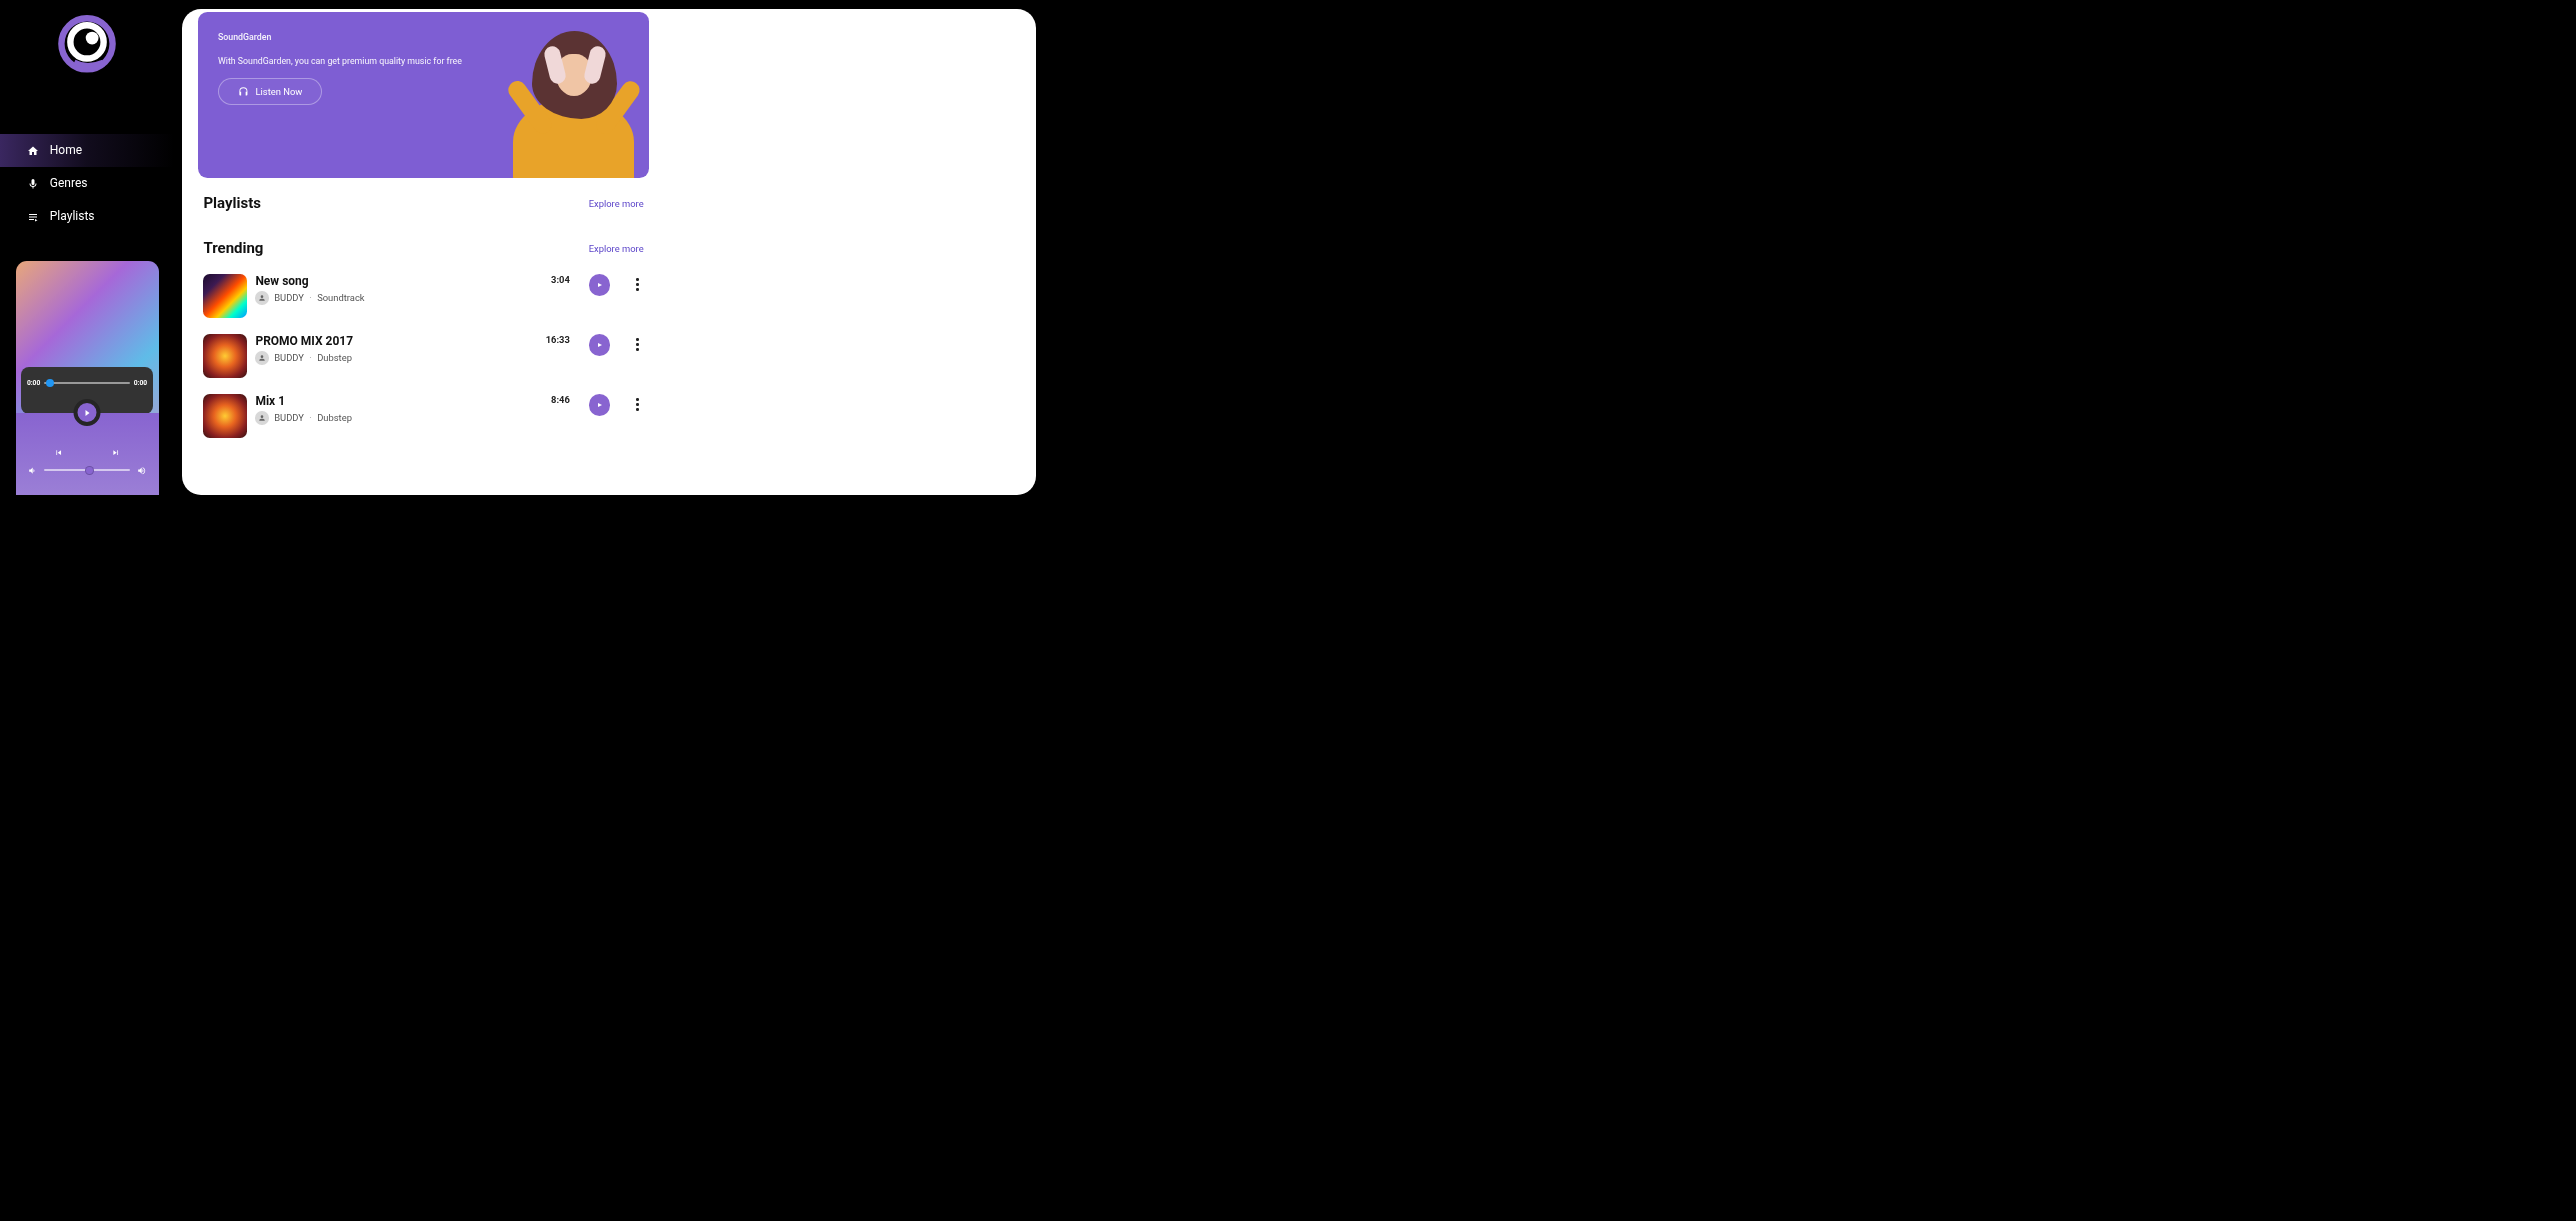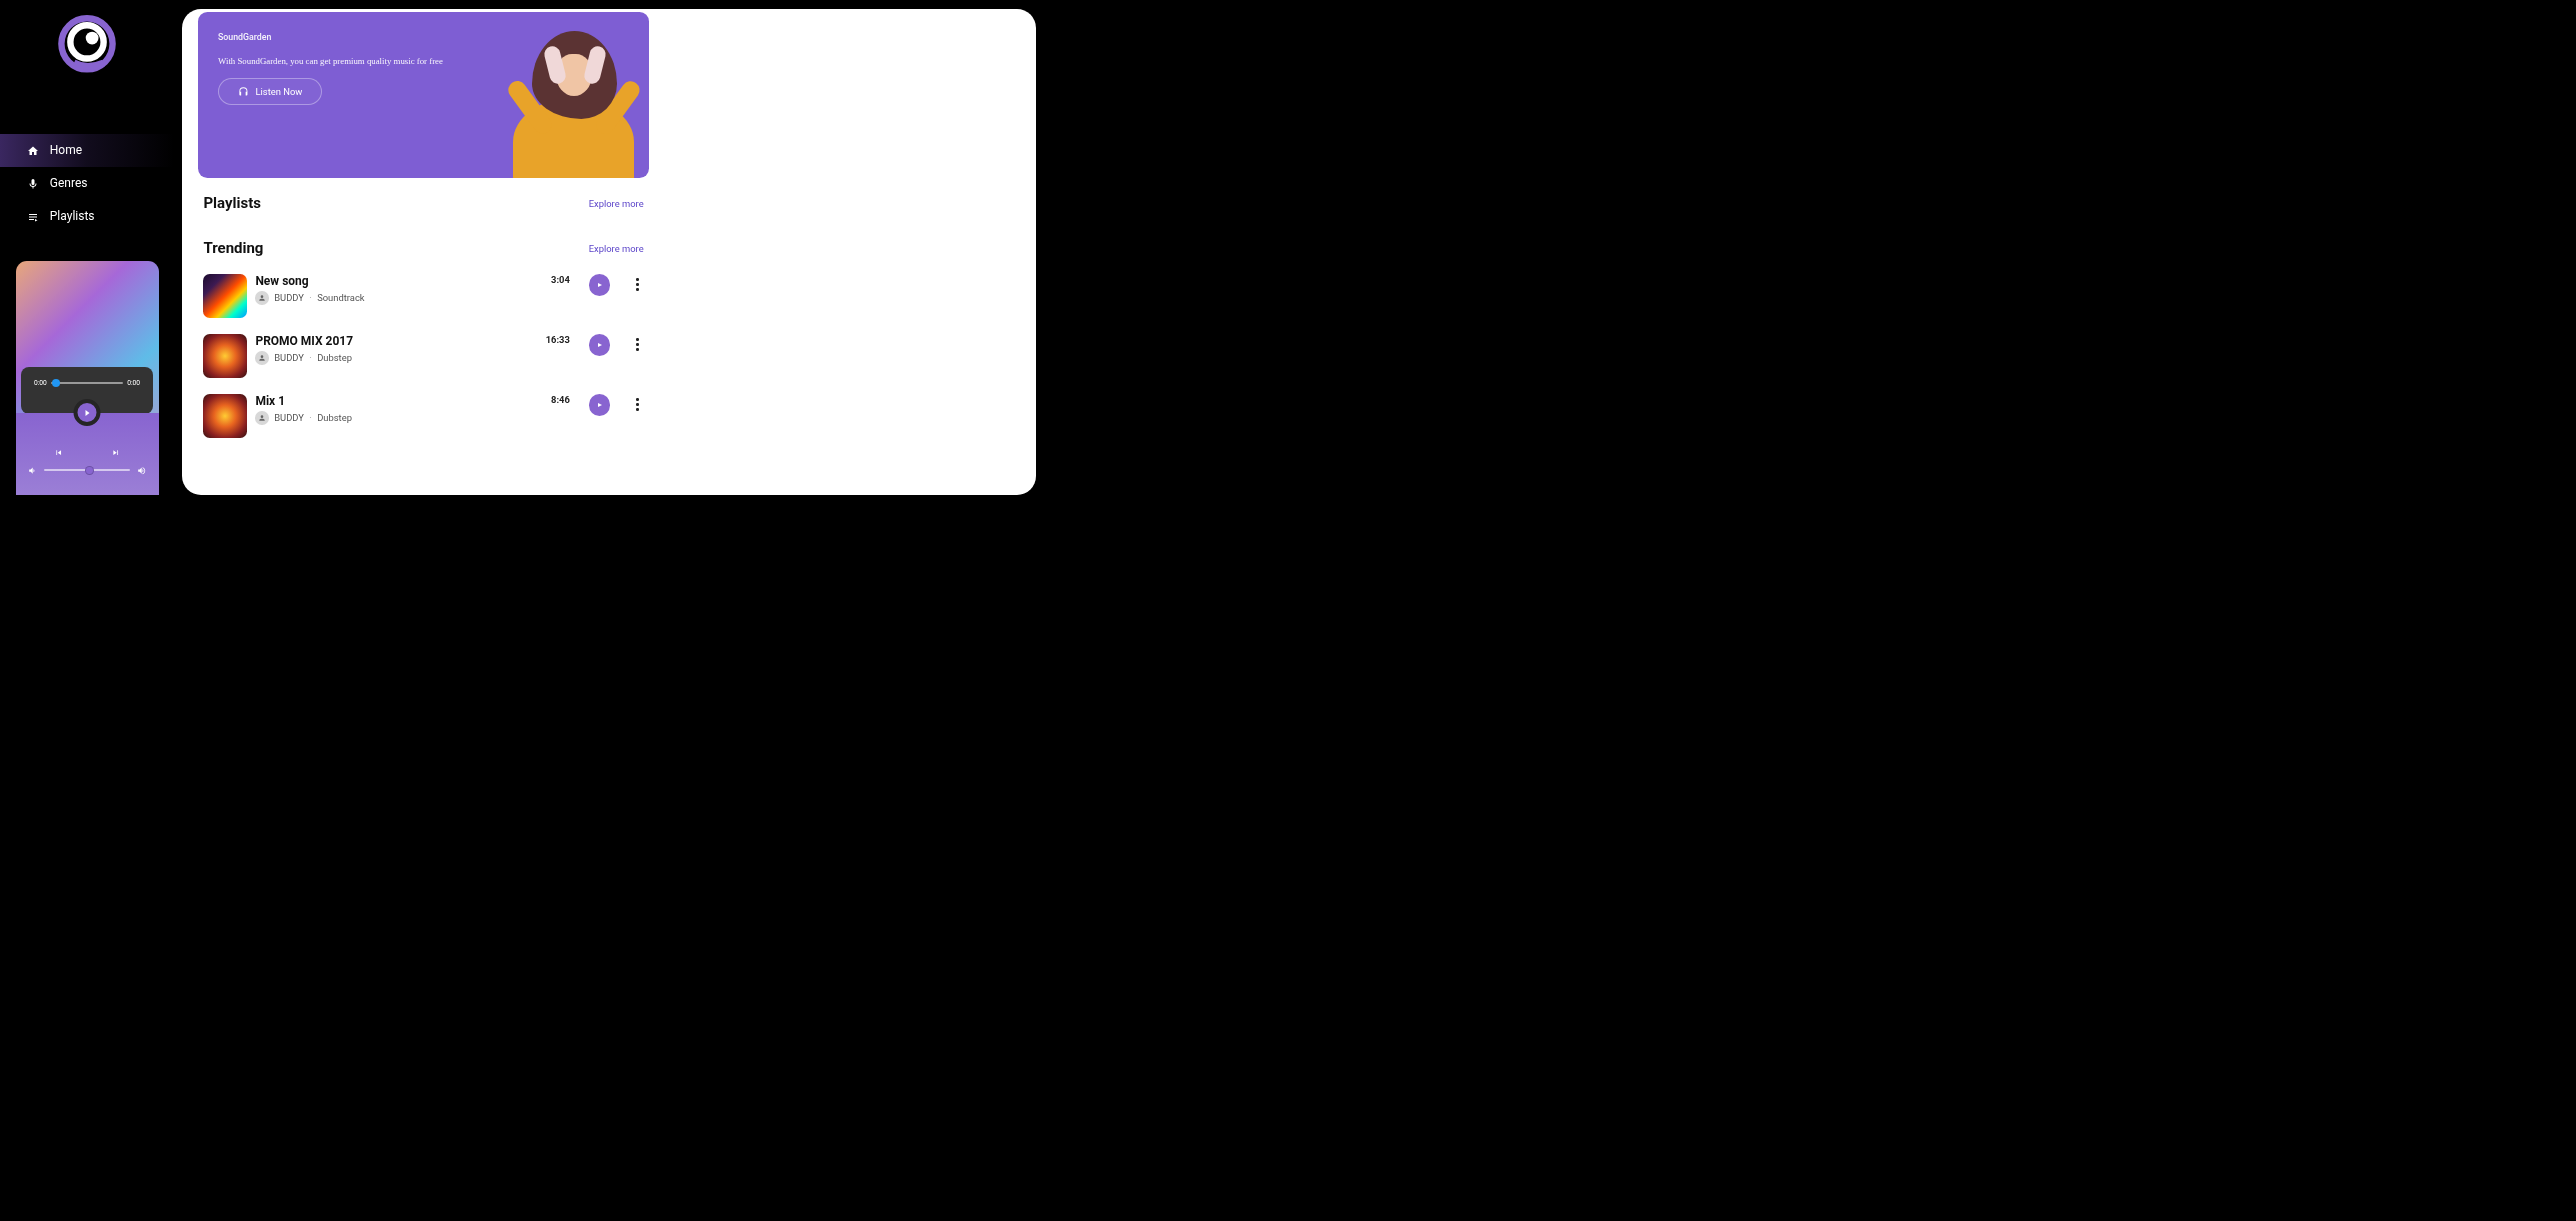--- a/index.html
+++ b/index.html
@@ -9,21 +9,21 @@
     .logo { display: flex; justify-content: center; padding: 15px 0; }
     .logo svg { width: 64px; height: 64px; }
     
     .nav { margin-top: 40px; }
     .nav-item { display: flex; align-items: flex-end; gap: 10.8px; padding: 9.4px 27px; color: #fff; font-size: 12px; cursor: pointer; }
     .nav-item.active { background: linear-gradient(90deg, #3a2760 0%, rgba(58,39,96,0.3) 50%, rgba(0,0,0,0) 100%); }
     .nav-icon { width: 12px; height: 12px; fill: #fff; flex-shrink: 0; }
     
     .now-playing { position: absolute; bottom: 0; left: 15.5px; width: 143px; height: 234px; border-radius: 10.8px 10.8px 0 0; overflow: hidden; }
     .now-playing-bg { position: absolute; inset: 0; background: linear-gradient(135deg, #e8a77a 0%, #a668d8 30%, #5fbce8 60%, #d78fc4 100%); }
-    .player-bar { position: absolute; bottom: 81px; left: 5.4px; right: 5.4px; background: #333; border-radius: 8px; padding: 12px 13px 27px; }
+    .player-bar { position: absolute; bottom: 81px; left: 5.4px; right: 5.4px; background: #333; border-radius: 8px; padding: 12px 6px 27px; font-weight: bold; }
     .time-row { display: flex; align-items: center; gap: 4px; font-size: 6.7px; color: #fff; }
     .seek { flex: 1; height: 2.7px; background: rgba(255,255,255,0.5); border-radius: 1.3px; position: relative; }
     .seek-thumb { position: absolute; left: 1.3px; top: -2.7px; width: 8px; height: 8px; border-radius: 50%; background: #2196f3; }
     .play-big { position: absolute; left: 50%; bottom: 69px; transform: translateX(-50%); width: 27px; height: 27px; border-radius: 50%; background: #8864d0; border: 4px solid #252525; display: flex; align-items: center; justify-content: center; z-index: 3; }
     .controls-bar { position: absolute; bottom: 0; left: 0; right: 0; height: 82px; background: linear-gradient(180deg, #8864d0 0%, #9b7fd6 100%); display: flex; flex-direction: column; align-items: center; justify-content: center; gap: 8px; padding-top: 15px; }
     .skip-row { display: flex; align-items: center; gap: 47px; }
     .vol-row { display: flex; align-items: center; gap: 6.7px; width: 100%; padding: 0 12px; }
     .vol-track { flex: 1; height: 2px; background: rgba(255,255,255,0.6); border-radius: 1.3px; position: relative; }
     .vol-thumb { position: absolute; left: 48%; top: -3.4px; width: 8.8px; height: 8.8px; border-radius: 50%; background: #8864d0; border: 0.7px solid rgba(0,0,0,0.2); }
     
@@ -39,21 +39,21 @@
     .search input { flex: 1; border: none; outline: none; font-size: 8.8px; color: #444; background: transparent; }
     .search input::placeholder { color: #999; }
     
     .content-cols { display: flex; gap: 27px; padding: 2.7px 25.6px 13.5px 16px; align-items: flex-start; }
     .left-col { width: 451px; flex-shrink: 0; }
     .right-col { flex: 1; }
     
     .hero { background: #7e5ed3; border-radius: 9.4px; height: 166px; position: relative; color: #fff; padding: 20px 20px; overflow: hidden; }
     .hero-brand { font-size: 8.8px; opacity: 0.92; font-weight: 500; }
     .hero-title { font-size: 19px; font-weight: 700; line-height: 1.2; margin-top: 10.8px; }
-    .hero-sub { font-size: 8.8px; margin-top: 13.5px; opacity: 0.95; font-family: Liberation Serif, serif; }
+    .hero-sub { font-size: 8.8px; margin-top: 13.5px; opacity: 0.95; }
     .listen-btn { margin-top: 12px; display: inline-flex; align-items: center; gap: 6.7px; padding: 7.4px 19px; border: 0.7px solid rgba(255,255,255,0.35); border-radius: 15px; font-size: 9.4px; cursor: pointer; background: rgba(255,255,255,0.03); }
     .hero-img { position: absolute; right: 0; bottom: 0; width: 188px; height: 182px; }
     .person-shape { position: absolute; right: 13.5px; bottom: -13.5px; width: 135px; height: 182px; }
     .headL, .headR { position: absolute; top: 36px; width: 16px; height: 38px; background: #f0d8d8; border-radius: 8px; }
     .headL { left: 46px; transform: rotate(-14deg); }
     .headR { left: 86px; transform: rotate(14deg); }
     .hair { position: absolute; top: 21.5px; left: 31px; width: 85px; height: 88px; background: #5b3333; border-radius: 50% 50% 42% 58% / 60% 60% 40% 40%; }
     .face { position: absolute; top: 44px; left: 55px; width: 36px; height: 42px; background: #f0c5a5; border-radius: 46% 46% 52% 52%; }
     .shirt { position: absolute; top: 88px; left: 12px; width: 121px; height: 114px; background: #e8a329; border-radius: 52% 52% 12% 12% / 40% 40% 10% 10%; }
     .arm { position: absolute; top: 67px; width: 17.5px; height: 61px; background: #e8a329; border-radius: 9.4px; }

